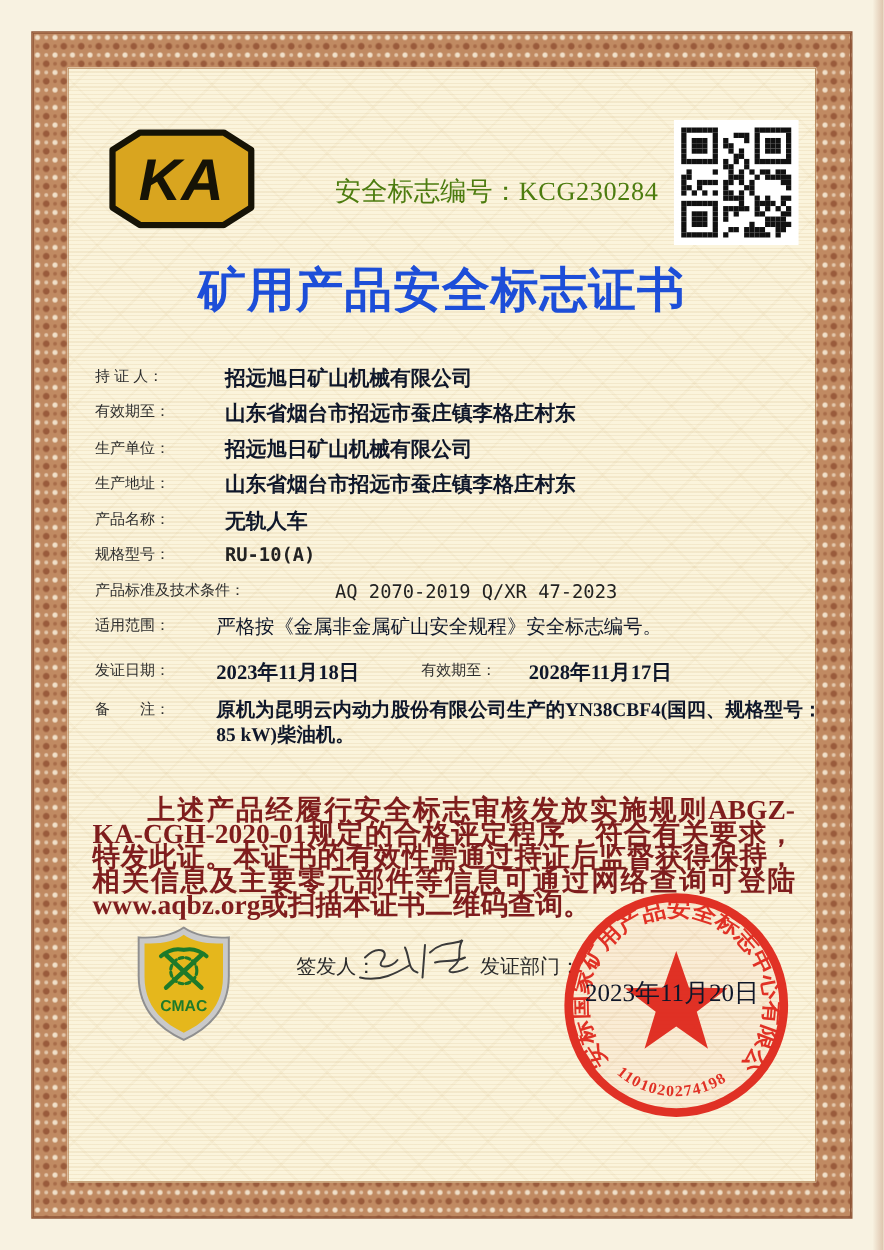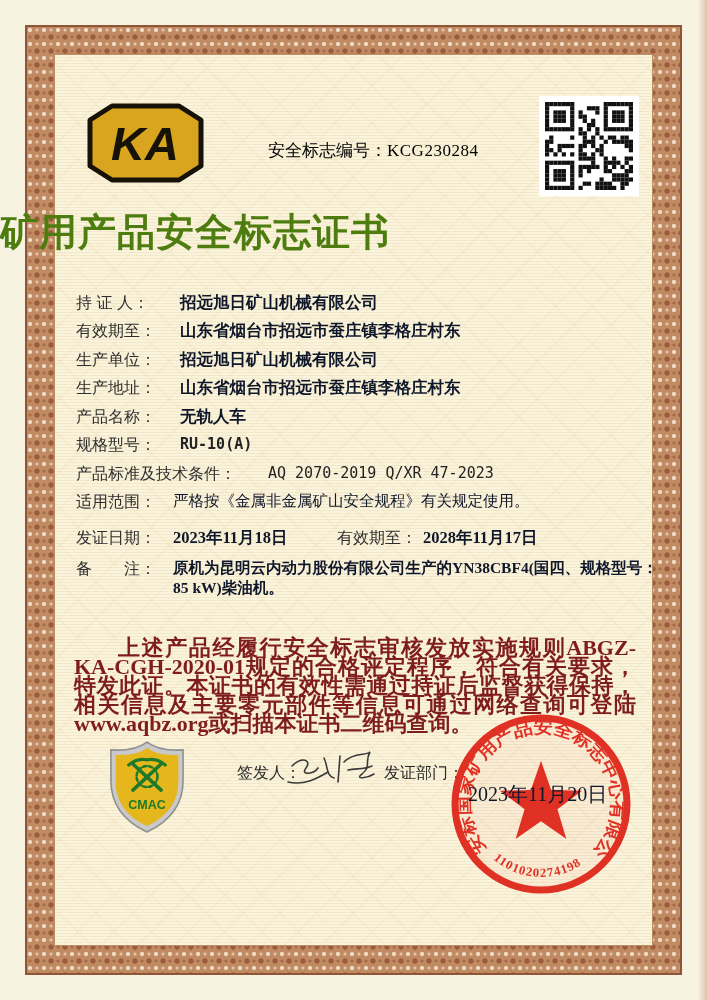--- a/index.html
+++ b/index.html
@@ -18,25 +18,25 @@
   .paper{position:absolute;inset:28px;background-color:#fbf4dc;
     background-image:
       repeating-linear-gradient(0deg, rgba(196,160,96,.14) 0 1px, transparent 1px 3px),
       repeating-linear-gradient(45deg, rgba(196,160,96,.06) 0 2px, transparent 2px 26px),
       repeating-linear-gradient(-45deg, rgba(196,160,96,.06) 0 2px, transparent 2px 26px);
     box-shadow: inset 0 0 0 1px #bb8d61;}
   .scan-edge{position:absolute;right:0;top:0;bottom:0;width:9px;
     background:linear-gradient(to left, rgba(170,105,70,.35), rgba(170,105,70,0));}
   .content{position:absolute;inset:0;}
   .abs{position:absolute;}
-  .title{left:0;right:0;text-align:left;top:207px;font-size:38px;font-weight:900;
-    color:#4d7c0f;letter-spacing:1px;font-family:"Liberation Serif","DejaVu Serif",serif;}
-  .numline{left:268px;top:139px;font-size:17px;color:#000000;}
+  .title{left:0;right:0;text-align:center;top:207px;font-size:38px;font-weight:900;
+    color:#1d4ed8;letter-spacing:1px;font-family:"Liberation Serif","DejaVu Serif",serif;}
+  .numline{left:268px;top:139px;font-size:21px;color:#4d7c0f;}
   .numline .no{letter-spacing:.5px;}
-  .lab{position:absolute;left:76px;font-size:16px;color:#2e2e2e;white-space:pre;
+  .lab{position:absolute;left:76px;font-size:12px;color:#2e2e2e;white-space:pre;
     font-family:"Liberation Sans","DejaVu Sans",sans-serif;}
   .val{position:absolute;left:180px;font-size:16.5px;color:#0f172a;white-space:pre;}
   .kai{font-family:"Liberation Serif","DejaVu Serif",serif;}
   .mono{font-family:"DejaVu Sans Mono","Liberation Mono",monospace;font-size:15px;font-weight:700;color:#222;}
   .bold{font-weight:700;}
   .statement{left:74px;top:638px;width:562px;font-size:22px;line-height:19px;font-weight:700;
     color:#7f1d1d;text-align:justify;text-indent:2em;}
   .sig-row{font-size:16px;color:#2a2a2a;font-family:"Liberation Sans","DejaVu Sans",sans-serif;}
   .seal-date{left:468px;top:781px;font-size:20px;color:#0f172a;z-index:5;}
   svg{display:block;}
@@ -298,21 +298,21 @@
     <span class="lab" style="top:407px">产品名称：</span>
     <span class="val kai bold" style="top:406px">无轨人车</span>
 
     <span class="lab" style="top:435px">规格型号：</span>
     <span class="val mono" style="top:435px">RU-10(A)</span>
 
     <span class="lab" style="top:464px">产品标准及技术条件：</span>
     <span class="val mono" style="top:464px;left:268px;font-weight:400">AQ 2070-2019 Q/XR 47-2023</span>
 
     <span class="lab" style="top:492px">适用范围：</span>
-    <span class="val kai" style="top:491px;left:173px;font-size:15.5px">严格按《金属非金属矿山安全规程》有关规定使用。</span>
+    <span class="val kai" style="top:491px;left:173px;font-size:15.5px">严格按《金属非金属矿山安全规程》安全标志编号。</span>
 
     <span class="lab" style="top:528px">发证日期：</span>
     <span class="val kai bold" style="top:527px;left:173px">2023年11月18日</span>
     <span class="lab" style="top:528px;left:337px">有效期至：</span>
     <span class="val kai bold" style="top:527px;left:423px">2028年11月17日</span>
 
     <span class="lab" style="top:559px">备　　注：</span>
     <span class="val kai bold" style="top:558px;left:173px;font-size:15.5px">原机为昆明云内动力股份有限公司生产的YN38CBF4(国四、规格型号：</span>
     <span class="val kai bold" style="top:578px;left:173px;font-size:15.5px">85 kW)柴油机。</span>
 

